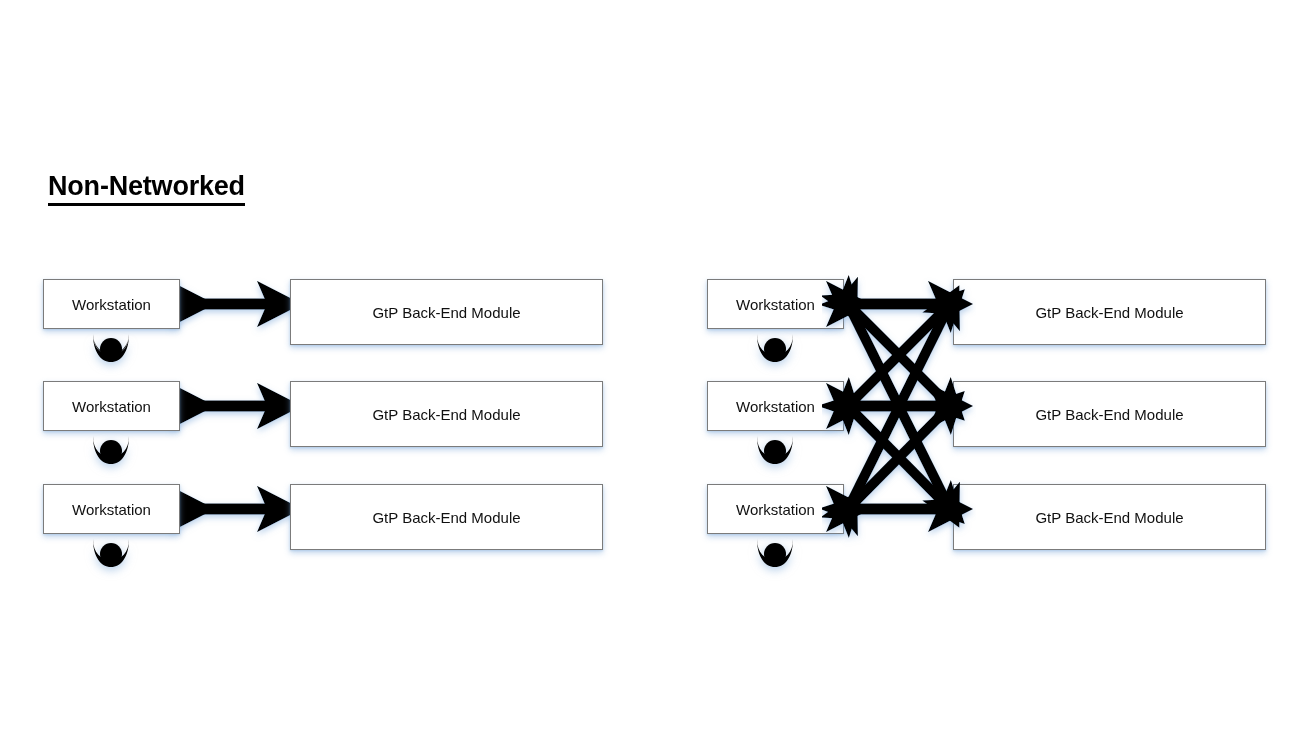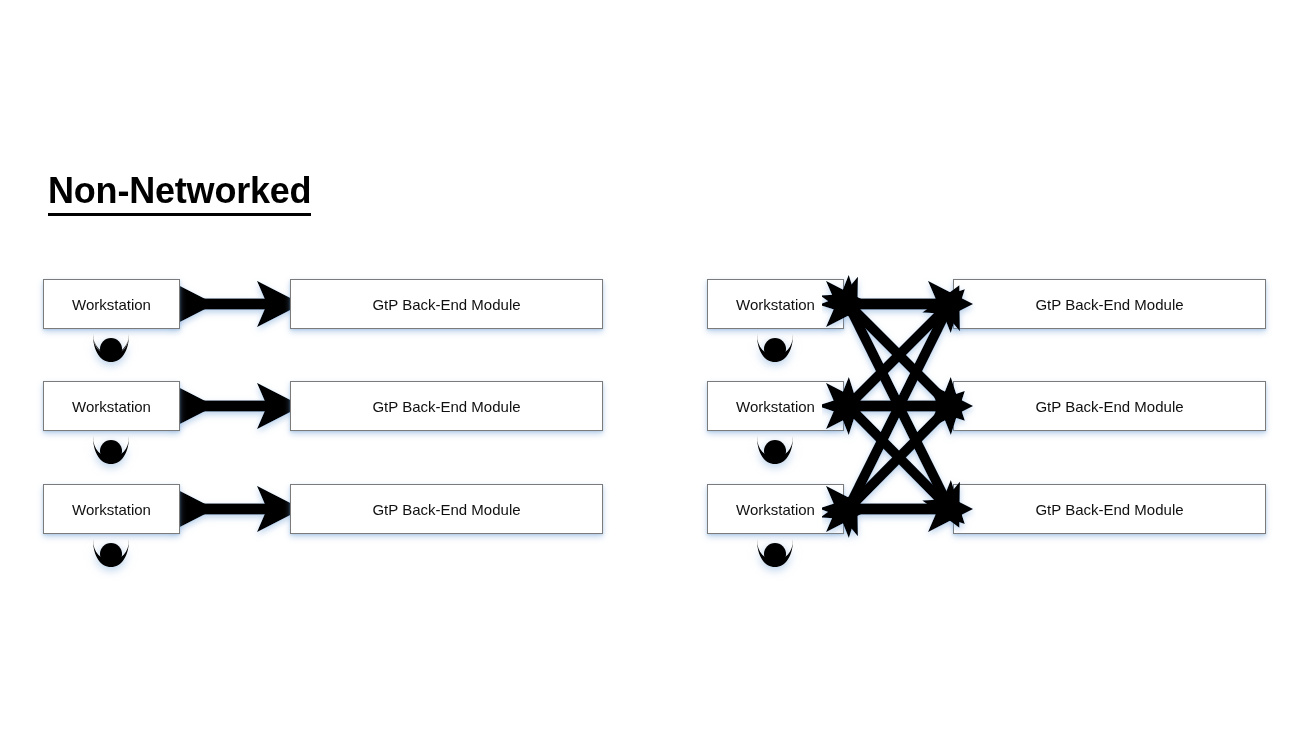--- a/index.html
+++ b/index.html
@@ -17,21 +17,21 @@
   }
 
   .canvas {
     position: absolute;
     inset: 0;
   }
 
   
   .section-title {
     position: absolute;
-    font-size: 36px;
+    font-size: 27px;
     font-weight: bold;
     color: #000000;
     letter-spacing: -0.2px;
     white-space: nowrap;
     padding-bottom: 3px;
     border-bottom: 3px solid #000000;
     line-height: 1.05;
   }
   #title-non-networked { left: 48px; top: 172px; }
   #title-networked     { left: 715px; top: 172px; }
@@ -46,21 +46,21 @@
     align-items: center;
     justify-content: center;
     font-size: 15px;
     color: #101010;
     white-space: nowrap;
     box-shadow: 0 3px 6px rgba(120,165,215,0.45),
                 0 1px 2px rgba(120,165,215,0.30);
     z-index: 5;
   }
   .node-box.workstation { width: 137px; height: 50px; }
-  .node-box.module      { width: 313px; height: 50px; }
+  .node-box.module      { width: 313px; height: 66px; }
 
   
   .person-icon {
     position: absolute;
     width: 42px;
     height: 32px;
     z-index: 4;
     filter: drop-shadow(0 3px 5px rgba(120,165,215,0.55));
   }
   .person-icon svg { display: block; width: 100%; height: 100%; }

